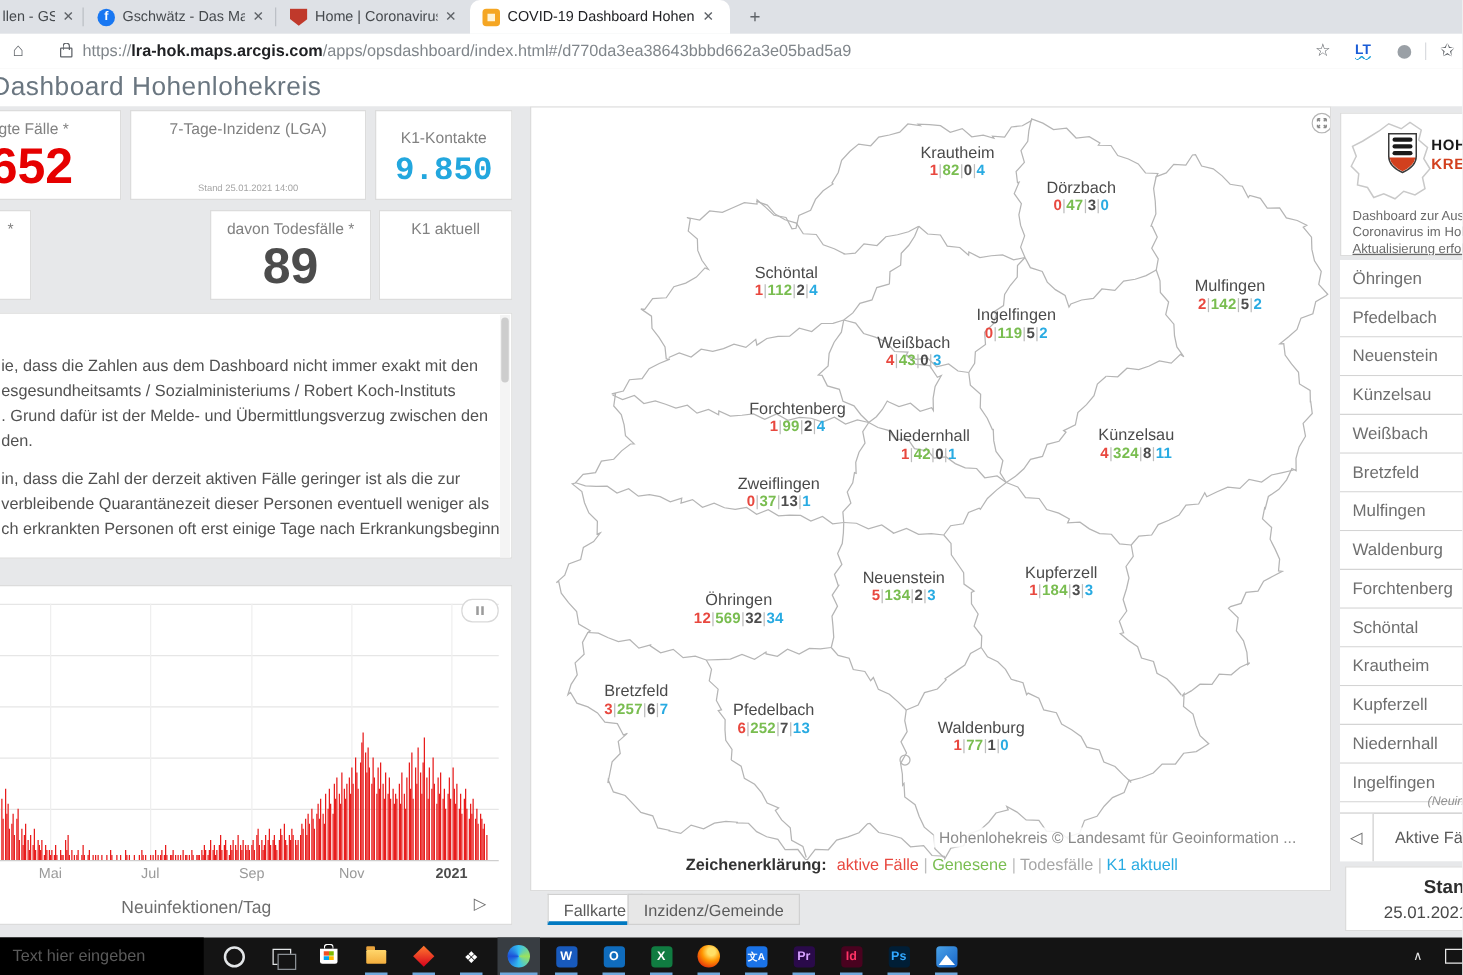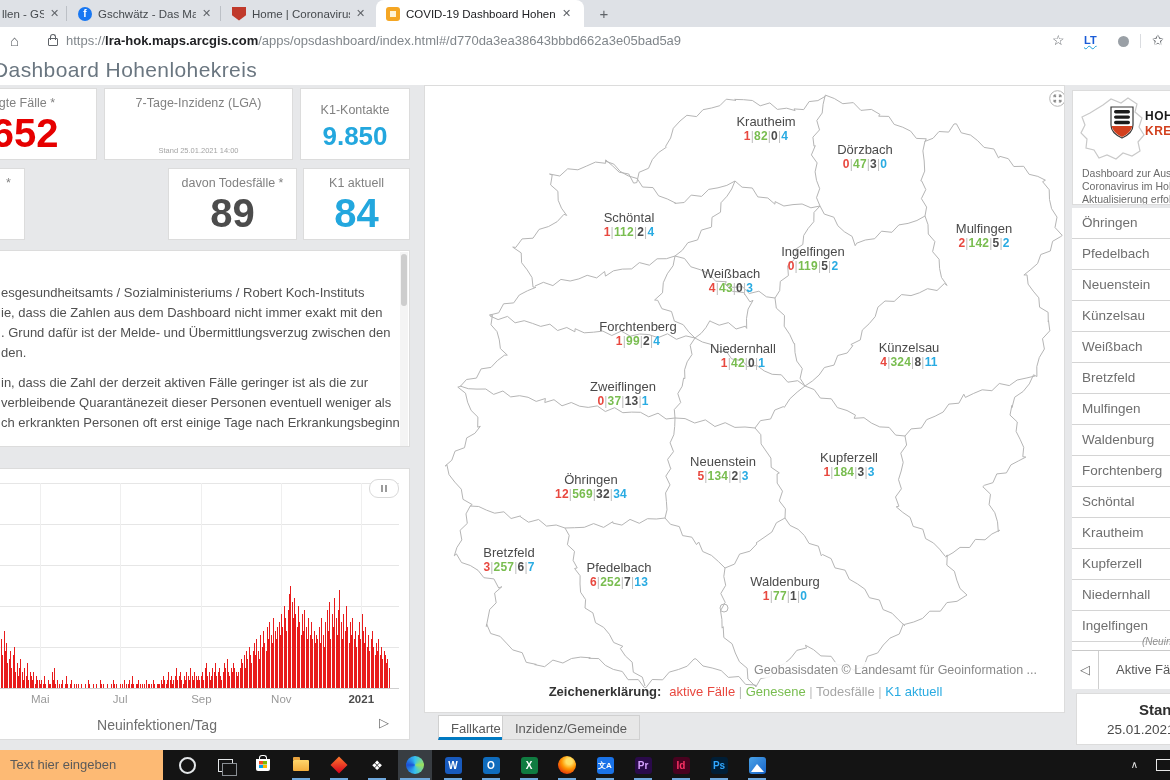--- a/index.html
+++ b/index.html
@@ -30,21 +30,21 @@
   .abar-sep{position:absolute;top:7px;width:1px;height:14px;background:#dadce0;}
   
   .dheader{position:absolute;left:0;top:55px;width:1170px;height:30px;background:#fff;}
   .dtitle{position:absolute;left:-7px;top:3px;font-size:21px;color:#6a7680;letter-spacing:.4px;white-space:nowrap;}
   
   .main{position:absolute;left:0;top:85px;width:1170px;height:665px;overflow:hidden;}
   .panel{position:absolute;background:#fff;border:1px solid #dcdcdc;box-sizing:border-box;}
   .kpi .lbl{position:absolute;left:0;top:7px;width:100%;text-align:center;font-size:12.5px;color:#818181;white-space:nowrap;}
   .kpi .val{position:absolute;left:0;top:22px;width:100%;text-align:center;font-weight:bold;white-space:nowrap;}
   .kpi .note{position:absolute;left:0;bottom:4px;width:100%;text-align:center;font-size:7.5px;color:#a4a4a4;}
-  .red{color:#e60000;} .green{color:#39a935;} .blue{color:#23a7de;} .dgray{color:#4c4c4c;}
+  .red{color:#e60000;} .green{color:#39a935;} .blue{color:#23a7de;font-family:Liberation Mono, monospace;} .dgray{color:#4c4c4c;}
   
   .notes{left:-60px;top:165px;width:470px;height:197px;overflow:hidden;}
   .notes .txt{position:absolute;left:60px;top:32px;font-size:13px;line-height:20px;color:#515151;white-space:nowrap;}
   .notes .p2{top:122px;}
   .sbar{position:absolute;right:1px;top:1px;width:8px;height:195px;background:#f4f4f4;}
   .sbar .thumb{position:absolute;left:1px;top:2px;width:6px;height:52px;background:#cdcdcd;border-radius:3px;}
   
   .chartp{left:-60px;top:383px;width:470px;height:272px;overflow:hidden;}
   .gridh{position:absolute;left:0;width:458px;height:1px;background:#e6e6e6;}
   .gridv{position:absolute;top:14px;width:1px;height:205px;background:#efefef;}
@@ -83,21 +83,21 @@
   .sbrow.partial{height:13px;overflow:hidden;border-bottom:none;}
   .footnote{position:absolute;left:1142px;top:551px;font-size:10px;font-style:italic;color:#909090;}
   .sbtabs{position:absolute;left:1072px;top:565px;width:98px;height:38px;background:#fff;border-top:1px solid #c9c9c9;}
   .collapse{position:absolute;left:0;top:0;width:26px;height:38px;border-right:1px solid #cfcfcf;color:#6e6e6e;font-size:13px;text-align:center;line-height:38px;background:#fff;}
   .sbtab-lbl{position:absolute;left:44px;top:0;line-height:38px;font-size:13px;color:#595959;white-space:nowrap;}
   .standp{left:1076px;top:608px;width:180px;height:52px;}
   .stand-l{position:absolute;left:62px;top:7px;font-size:15px;font-weight:bold;color:#2e2e2e;white-space:nowrap;}
   .stand-d{position:absolute;left:30px;top:28px;font-size:13.5px;color:#4a4a4a;white-space:nowrap;}
   
   .taskbar{position:absolute;left:0;top:750px;width:1170px;height:30px;background:#141414;}
-  .tbsearch{position:absolute;left:0;top:0;width:163px;height:30px;background:#fdba74;}
+  .tbsearch{position:absolute;left:0;top:0;width:163px;height:30px;background:#000000;}
   .tbsearch span{position:absolute;left:10px;top:7px;font-size:13px;color:#5a5a5a;white-space:nowrap;}
   .tb-slot{position:absolute;top:0;width:34px;height:30px;display:flex;align-items:center;justify-content:center;}
   .tb-slot.open::after{content:"";position:absolute;left:8px;bottom:0;width:18px;height:2px;background:#6fa8dc;}
   .tb-slot.activeapp{background:#383d42;}
   .tb-slot.activeapp::after{left:2px;width:30px;}
   .ic-cortana{width:13px;height:13px;border:2px solid #e3e6e8;border-radius:50%;}
   .ic-taskview{width:13px;height:11px;border:1.5px solid #e3e6e8;position:relative;}
   .ic-taskview::after{content:"";position:absolute;left:3px;top:3px;width:13px;height:11px;border:1.5px solid #8a8f94;background:#141414;}
   .ic-store{width:14px;height:12px;background:#fff;border-radius:0 0 2px 2px;position:relative;}
   .ic-store::before{content:"";position:absolute;left:3px;top:-4px;width:8px;height:4px;border:1.5px solid #fff;border-bottom:none;border-radius:3px 3px 0 0;box-sizing:border-box;}
@@ -181,27 +181,26 @@
     </div>
     <div class="panel kpi" style="left:-85px;top:83px;width:110px;height:72px;">
       <div style="position:absolute;left:90px;top:7px;font-size:12.5px;color:#818181;">*</div>
     </div>
     <div class="panel kpi" style="left:168px;top:83px;width:129px;height:72px;">
       <div class="lbl">davon Todesfälle *</div>
       <div class="val dgray" style="font-size:40px;">89</div>
     </div>
     <div class="panel kpi" style="left:303px;top:83px;width:107px;height:72px;">
       <div class="lbl">K1 aktuell</div>
-      <div class="val blue" style="font-size:40px;">84</div>
     </div>
 
     <div class="panel notes">
       <div class="txt p1" id="notes-p1">
+          <div>ie, dass die Zahlen aus dem Dashboard nicht immer exakt mit den</div>
           <div>esgesundheitsamts / Sozialministeriums / Robert Koch-Instituts</div>
-          <div>ie, dass die Zahlen aus dem Dashboard nicht immer exakt mit den</div>
           <div>. Grund dafür ist der Melde- und Übermittlungsverzug zwischen den</div>
           <div>den.</div>
         </div>
       <div class="txt p2" id="notes-p2">
           <div>in, dass die Zahl der derzeit aktiven Fälle geringer ist als die zur</div>
           <div>verbleibende Quarantänezeit dieser Personen eventuell weniger als</div>
           <div>ch erkrankten Personen oft erst einige Tage nach Erkrankungsbeginn</div>
         </div>
       <div class="sbar">
           <div class="thumb"></div>
@@ -636,21 +635,21 @@
           </div>
           <div class="mlabel" style="left: 194px; top: 474px;">
             <div class="nm">Pfedelbach</div>
             <div class="vals"><span class="mred">6</span><span class="sep">|</span><span class="mgreen">252</span><span class="sep">|</span><span class="mdark">7</span><span class="sep">|</span><span class="mblue">13</span></div>
           </div>
           <div class="mlabel" style="left: 360px; top: 488px;">
             <div class="nm">Waldenburg</div>
             <div class="vals"><span class="mred">1</span><span class="sep">|</span><span class="mgreen">77</span><span class="sep">|</span><span class="mdark">1</span><span class="sep">|</span><span class="mblue">0</span></div>
           </div>
         </div>
-      <div class="attrib">Geobasisdaten © Landesamt für Geoinformation ...</div>
+      <div class="attrib">Hohenlohekreis © Landesamt für Geoinformation ...</div>
       <div class="legend">
         <span class="lt1">Zeichenerklärung:</span><span id="legend-items"><span style="color: rgb(232, 72, 63);">aktive Fälle</span><span style="color: rgb(189, 189, 189);"> | </span><span style="color: rgb(121, 189, 80);">Genesene</span><span style="color: rgb(189, 189, 189);"> | </span><span style="color: rgb(166, 166, 166);">Todesfälle</span><span style="color: rgb(189, 189, 189);"> | </span><span style="color: rgb(41, 171, 226);">K1 aktuell</span></span>
       </div>
       <svg class="expand" viewBox="0 0 17 17">
         <circle cx="8.5" cy="8.5" r="7.8" fill="#fff" stroke="#b5b5b5"></circle>
         <g stroke="#8a8a8a" stroke-width="1.1">
           <path d="M5 5 L7 7 M5 5 l2.2 0 M5 5 l0 2.2" fill="none"></path>
           <path d="M12 5 L10 7 M12 5 l-2.2 0 M12 5 l0 2.2" fill="none"></path>
           <path d="M5 12 L7 10 M5 12 l2.2 0 M5 12 l0 -2.2" fill="none"></path>
           <path d="M12 12 L10 10 M12 12 l-2.2 0 M12 12 l0 -2.2" fill="none"></path>

